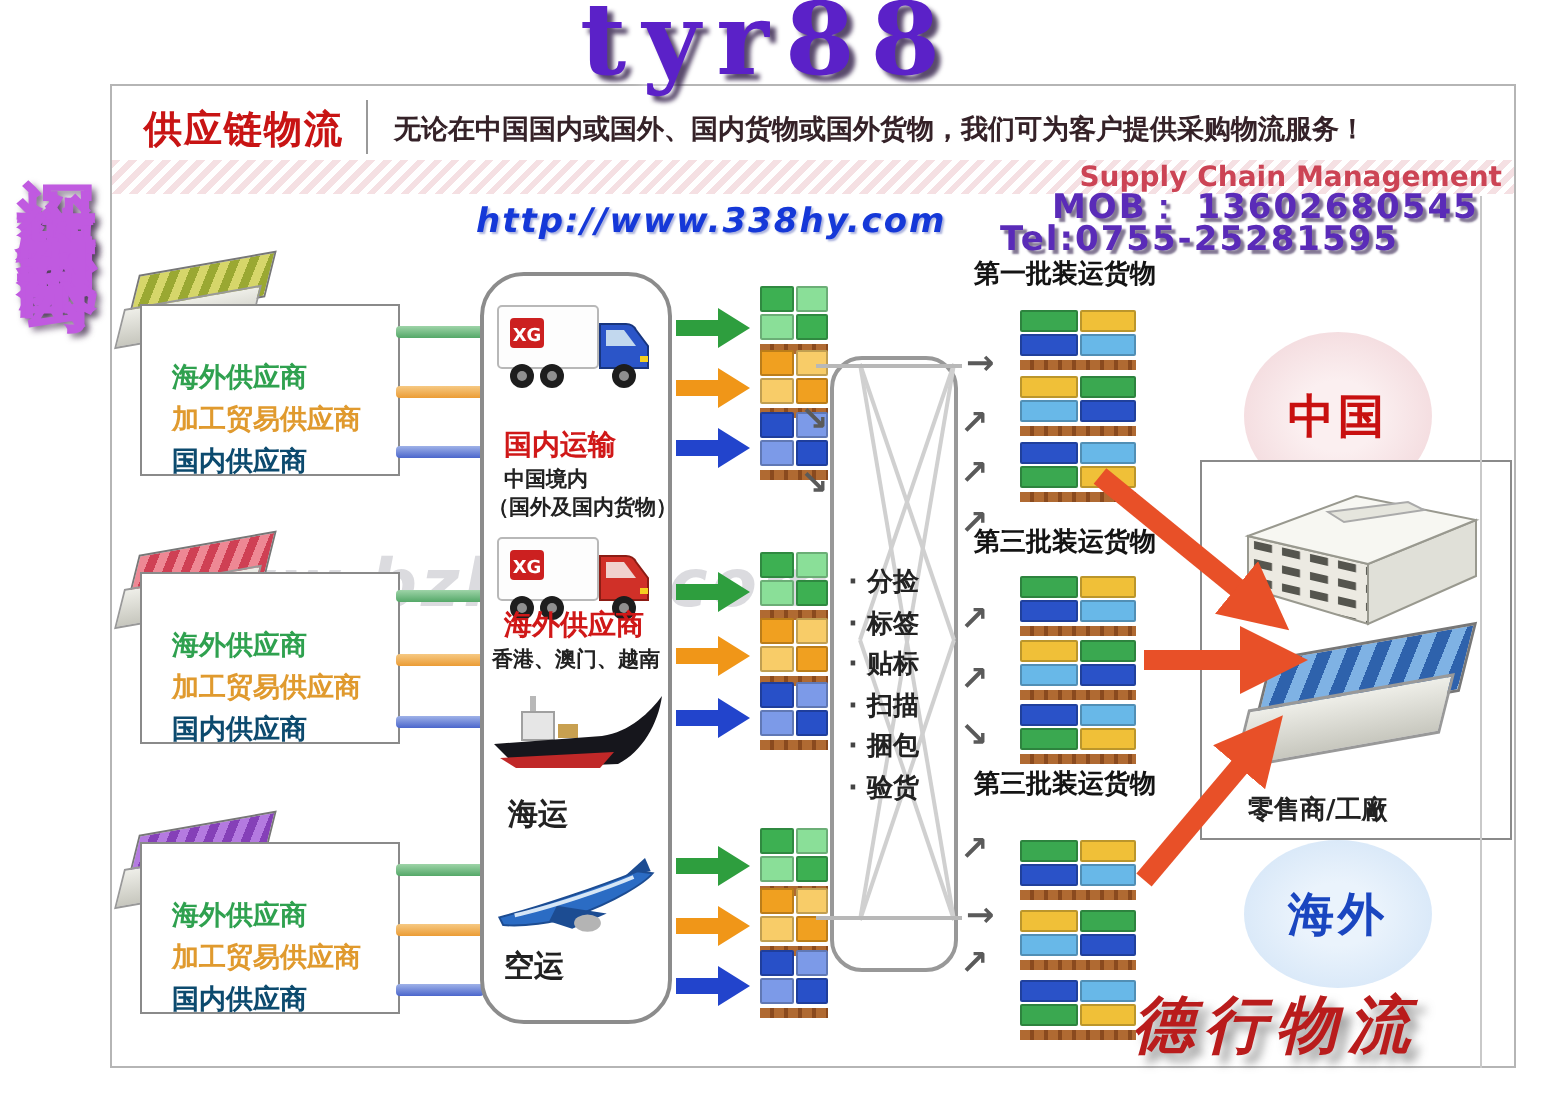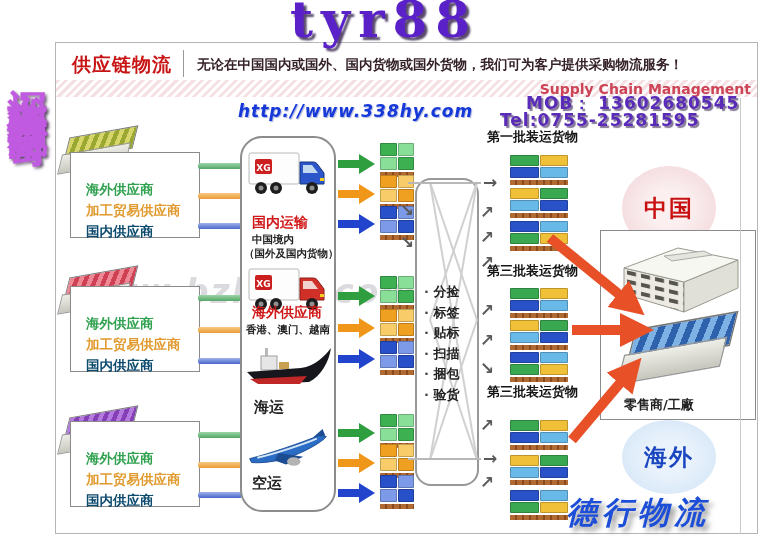--- a/index.html
+++ b/index.html
@@ -89,21 +89,21 @@
   
   .china-circle{left:622px;top:166px;width:94px;height:84px;border-radius:50%;
     background:radial-gradient(#fbeff0 30%,#f0d2d6);display:flex;align-items:center;justify-content:center;
     font-size:23px;font-weight:bold;color:#c81010;letter-spacing:2px;}
   .retail-box{left:600px;top:230px;width:156px;height:190px;border:1px solid #8a8a8a;background:#fff;}
   .retail-label{left:624px;top:396px;font-size:13px;font-weight:bold;color:#222;z-index:3;}
   .overseas-circle{left:622px;top:420px;width:94px;height:74px;border-radius:50%;
     background:radial-gradient(#eaf3fc 30%,#cfe2f6);display:flex;align-items:center;justify-content:center;
     font-size:23px;font-weight:bold;color:#1a46c0;letter-spacing:2px;}
   .footer-logo{left:566px;top:492px;font-family:Liberation Mono, monospace;font-size:31px;font-weight:bold;
-    font-style:italic;color:#1d4ed8;letter-spacing:5px;text-shadow:4px 4px 5px rgba(70,70,70,.55);}
+    font-style:italic;color:#b91c1c;letter-spacing:5px;text-shadow:4px 4px 5px rgba(70,70,70,.55);}
 
   .overlay{position:absolute;left:0;top:0;z-index:4;pointer-events:none;}
   .batch-label{position:absolute;font-size:13px;font-weight:bold;color:#141414;z-index:3;}
 </style>
 </head>
 <body>
 
 <div id="stage">
 
   <div class="abs main-frame"></div>

